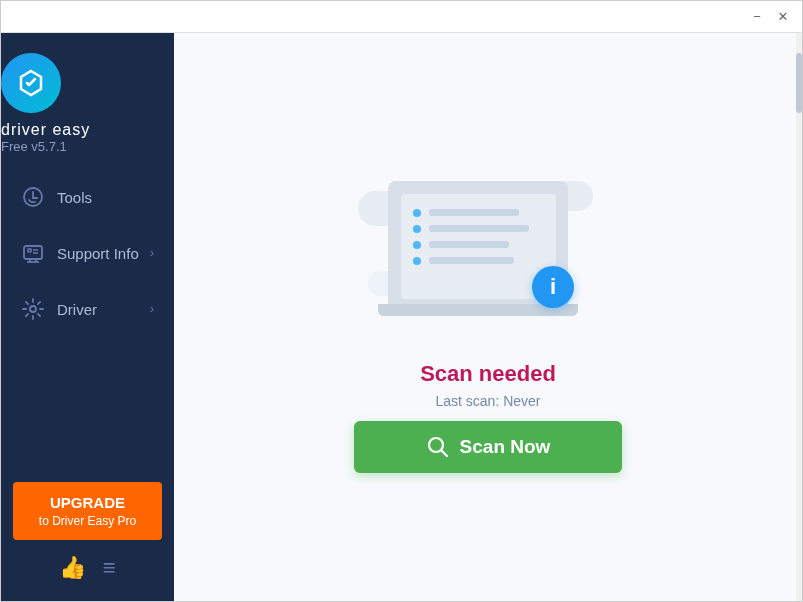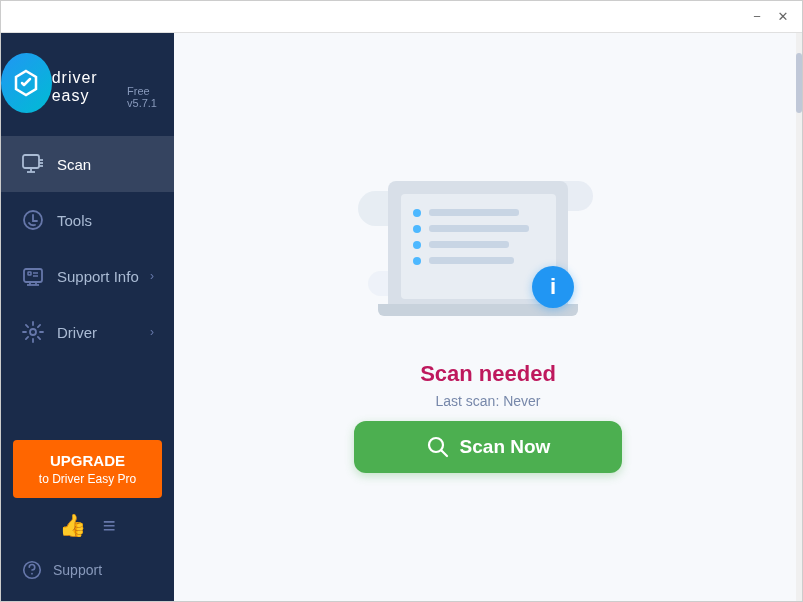--- a/index.html
+++ b/index.html
@@ -48,22 +48,21 @@
     
     .sidebar {
       width: 173px;
       background: #1a2b4a;
       display: flex;
       flex-direction: column;
       flex-shrink: 0;
     }
     .sidebar-logo {
       display: flex;
-      flex-direction: row;
-      align-items: center;
+      flex-direction: column;
       padding: 20px 0 15px;
     }
     .logo-icon {
       width: 60px;
       height: 60px;
       background: linear-gradient(135deg, #2196F3, #00BCD4);
       border-radius: 50%;
       display: flex;
       align-items: center;
       justify-content: center;
@@ -74,22 +73,22 @@
       height: 36px;
     }
     .app-name {
       color: #fff;
       font-size: 16px;
       font-weight: 300;
       letter-spacing: 1px;
     }
     .app-version {
       color: #8899bb;
-      font-size: 11px;
-      margin-top: 19px;
+      font-size: 13px;
+      margin-top: 0;
     }
     .nav-items {
       flex: 1;
       display: flex;
       flex-direction: column;
     }
     .nav-item {
       display: flex;
       align-items: center;
       padding: 16px 20px;
@@ -296,21 +295,21 @@
     }
     .scan-subtitle {
       font-size: 14px;
       color: #7788aa;
       margin-bottom: 12px;
     }
     .scan-now-btn {
       background: #4CAF50;
       color: #fff;
       border: none;
-      border-radius: 12px;
+      border-radius: 6px;
       padding: 14px 72px;
       font-size: 19px;
       font-weight: 700;
       cursor: pointer;
       display: flex;
       align-items: center;
       gap: 10px;
       box-shadow: 0 3px 10px rgba(76,175,80,0.3);
     }
     
@@ -350,31 +349,20 @@
             <path d="M18 6 L28 12 L28 24 L18 30 L8 24 L8 12 Z" fill="none" stroke="white" stroke-width="2.5"></path>
             <path d="M14 18 L16 20 L22 14" stroke="white" stroke-width="2.5" stroke-linecap="round" stroke-linejoin="round"></path>
           </svg>
         </div>
         <div class="app-name">driver easy</div>
         <div class="app-version">Free v5.7.1</div>
       </div>
 
       <div class="nav-items">
 
-        <div class="nav-item active">
-          <svg class="nav-icon" viewBox="0 0 24 24" fill="none">
-            <rect x="2" y="3" width="16" height="13" rx="2" stroke="#aabbd4" stroke-width="1.8" fill="none"></rect>
-            <line x1="6" y1="20" x2="14" y2="20" stroke="#aabbd4" stroke-width="1.8"></line>
-            <line x1="10" y1="16" x2="10" y2="20" stroke="#aabbd4" stroke-width="1.8"></line>
-            <line x1="18" y1="8" x2="22" y2="8" stroke="#aabbd4" stroke-width="1.8"></line>
-            <line x1="18" y1="11" x2="22" y2="11" stroke="#aabbd4" stroke-width="1.8"></line>
-            <line x1="18" y1="14" x2="22" y2="14" stroke="#aabbd4" stroke-width="1.8"></line>
-          </svg>
-          <span class="nav-label">Scan</span>
-        </div>
 
         <div class="nav-item">
           <svg class="nav-icon" viewBox="0 0 24 24" fill="none">
             <circle cx="12" cy="12" r="9" stroke="#6677aa" stroke-width="1.8" fill="none"></circle>
             <path d="M12 7 L12 13 L16 13" stroke="#6677aa" stroke-width="1.8" stroke-linecap="round"></path>
             <path d="M8 15 Q10 18 14 17" stroke="#6677aa" stroke-width="1.8" stroke-linecap="round" fill="none"></path>
           </svg>
           <span class="nav-label">Tools</span>
         </div>
 
@@ -404,28 +392,20 @@
 
       <button class="upgrade-btn">
         <div class="upgrade-line1">UPGRADE</div>
         <div class="upgrade-line2">to Driver Easy Pro</div>
       </button>
 
       <div class="sidebar-bottom">
         <div class="sidebar-icons-row">
           <span class="sidebar-bottom-icon">👍</span>
           <span class="sidebar-bottom-icon">≡</span>
-        </div>
-        <div class="support-item">
-          <svg class="nav-icon" viewBox="0 0 24 24" fill="none">
-            <circle cx="12" cy="12" r="9" stroke="#6677aa" stroke-width="1.8" fill="none"></circle>
-            <path d="M9 9 Q9 6 12 6 Q15 6 15 9 Q15 12 12 12" stroke="#6677aa" stroke-width="1.8" stroke-linecap="round" fill="none"></path>
-            <circle cx="12" cy="16" r="1" fill="#6677aa"></circle>
-          </svg>
-          <span>Support</span>
         </div>
       </div>
     </div>
 
     <div class="main">
 
       <div class="scan-illustration">
         <div class="laptop-container">
 
           <div class="blob1"></div>

